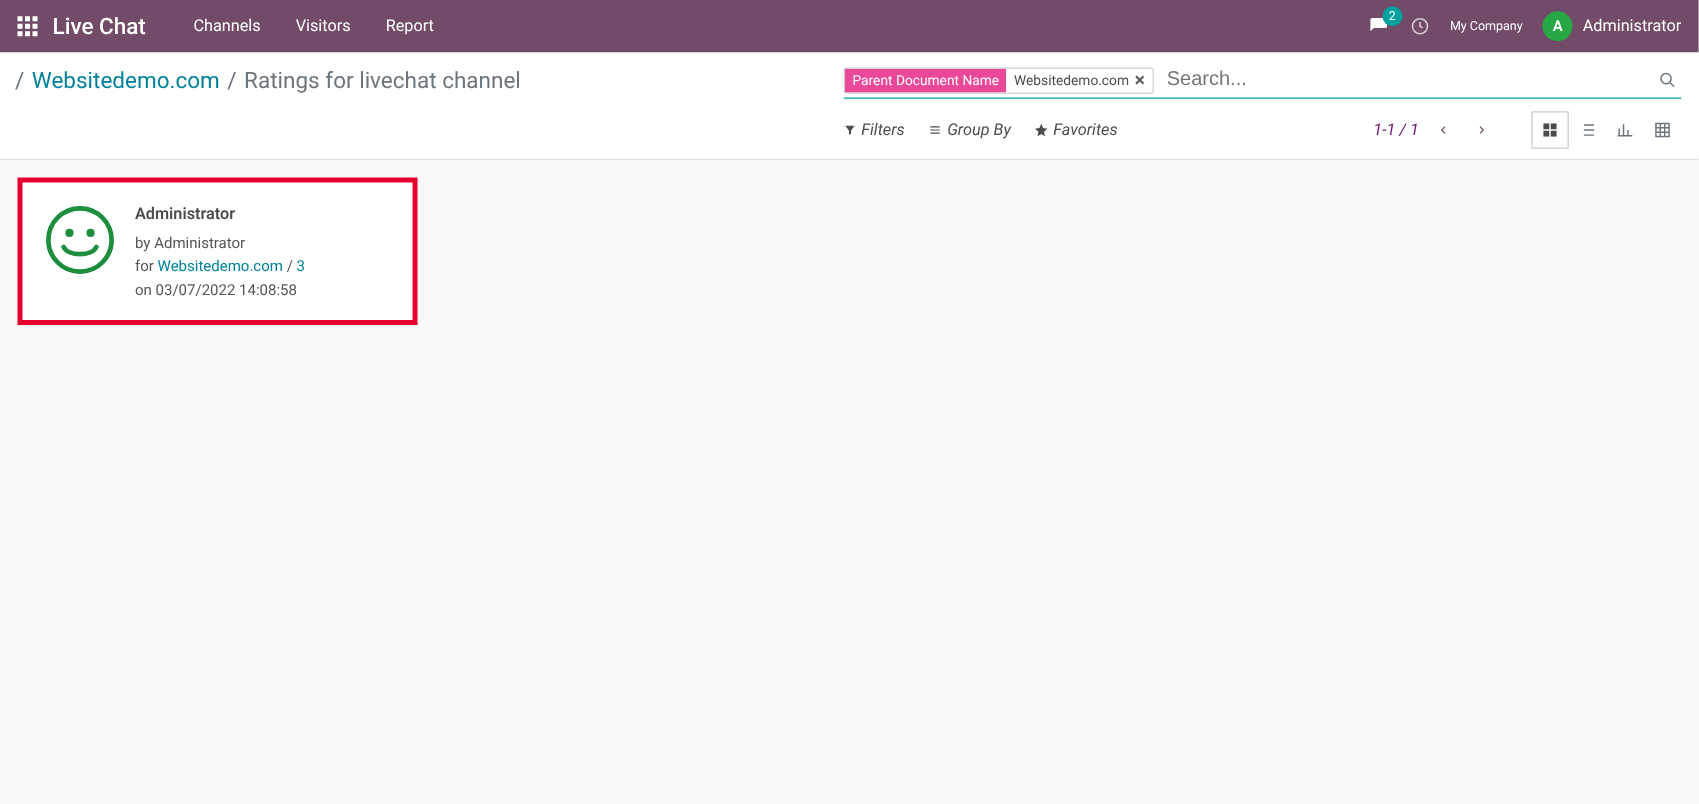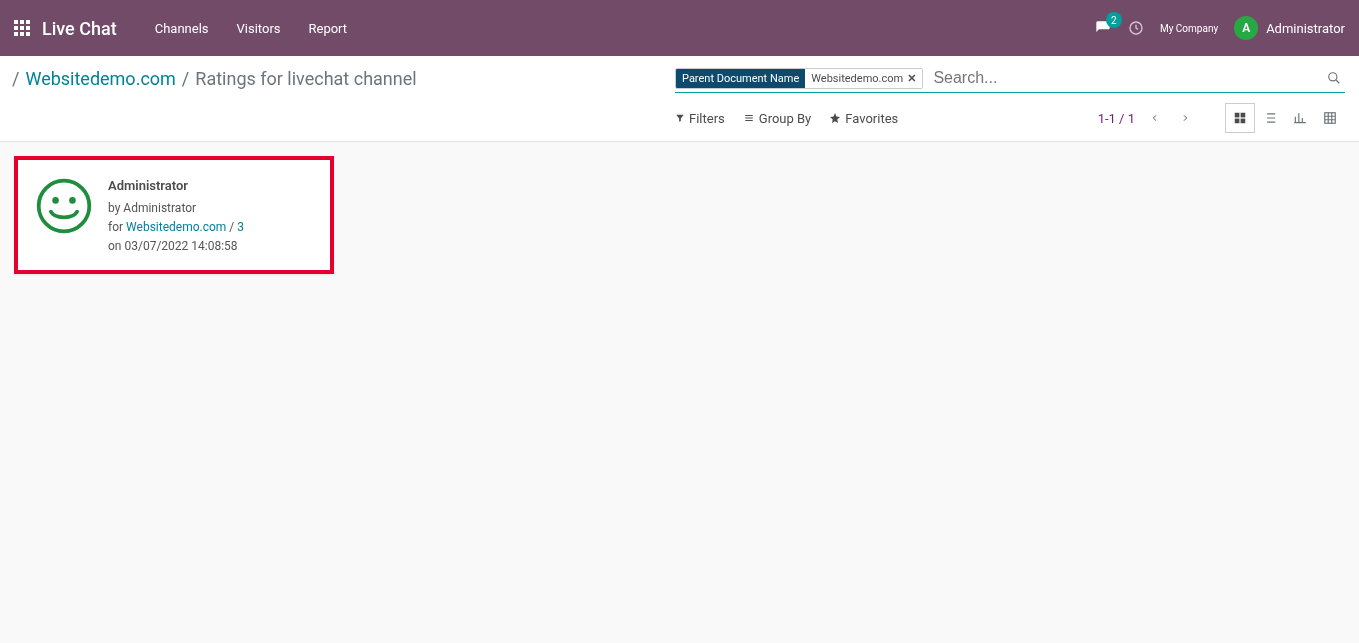--- a/index.html
+++ b/index.html
@@ -1,19 +1,19 @@
 <!DOCTYPE html>
 <html><head>
 <meta charset="utf-8">
 <style>
   * { box-sizing: border-box; margin: 0; padding: 0; }
   body { font-family: -apple-system, BlinkMacSystemFont, "Segoe UI", Roboto, "Helvetica Neue", Arial, sans-serif; font-size: 13px; color: #4c4c4c; background: #f9f9f9; }
   
   
-  .navbar { background: #714B67; height: 56px; display: flex; align-items: center; padding: 0 14px; color: #fff; }
+  .navbar { background: #714B67; height: 42px; display: flex; align-items: center; padding: 0 14px; color: #fff; }
   .navbar-apps { display: inline-flex; align-items: center; margin-right: 12px; }
   .apps-grid { display: grid; grid-template-columns: repeat(3, 4px); grid-template-rows: repeat(3, 4px); gap: 2px; }
   .apps-grid span { background: #fff; width: 4px; height: 4px; }
   .navbar-brand { font-size: 18px; font-weight: 500; margin-right: 24px; }
   .navbar-menu { display: flex; gap: 0; }
   .navbar-menu a { color: #fff; text-decoration: none; padding: 12px 14px; font-size: 13px; }
   .navbar-spacer { flex: 1; }
   .navbar-right { display: flex; align-items: center; gap: 16px; }
   .icon-bubble-wrap { position: relative; display: inline-flex; }
   .badge-count { position: absolute; top: -8px; right: -10px; background: #00A09D; color: #fff; border-radius: 50%; width: 16px; height: 16px; font-size: 10px; display: flex; align-items: center; justify-content: center; }
@@ -26,28 +26,28 @@
   .cp-row1 { display: flex; align-items: center; padding: 8px 14px 6px 12px; }
   .breadcrumb { font-size: 18px; color: #875A7B; display: flex; align-items: center; gap: 6px; flex-wrap: wrap; }
   .breadcrumb .bc-link { color: #00829B; cursor: pointer; }
   .breadcrumb .bc-sep { color: #6c757d; }
   .breadcrumb .bc-current { color: #6c757d; }
   .cp-right { margin-left: auto; display: flex; flex-direction: column; align-items: flex-end; gap: 6px; min-width: 670px; }
   
   
   .search-wrap { display: flex; align-items: center; border-bottom: 1px solid #00A09D; width: 100%; padding: 2px 0; }
   .search-facet { display: inline-flex; align-items: stretch; border: 1px solid #ccc; border-radius: 2px; overflow: hidden; font-size: 11px; margin-right: 6px; }
-  .facet-label { background: #0c4a6e; color: #fff; padding: 3px 6px; }
+  .facet-label { background: #ec4899; color: #fff; padding: 3px 6px; }
   .facet-value { padding: 3px 6px; background: #fff; display: flex; align-items: center; gap: 4px; }
   .facet-x { cursor: pointer; font-weight: bold; color:#555; }
   .search-input { flex: 1; border: none; outline: none; font-size: 16px; padding: 3px 4px; background: transparent; }
   .search-icon { color: #6c757d; padding: 0 4px; }
   
   
-  .cp-row2 { display: flex; align-items: flex-start; padding: 4px 14px 8px 14px; }
+  .cp-row2 { display: flex; align-items: flex-start; padding: 4px 14px 8px 14px; font-style: italic; }
   .cp-filters { margin-left: auto; display: flex; align-items: center; gap: 18px; min-width: 670px; }
   .filter-btn { color: #4c4c4c; cursor: pointer; display: inline-flex; align-items: center; gap: 4px; font-size: 13px; }
   .cp-pager { margin-left: auto; display: flex; align-items: center; gap: 10px; color: #701a75; }
   .pager-arrow { color: #714B67; cursor: pointer; padding: 4px 6px; }
   .view-switcher { display: flex; align-items: center; gap: 0; }
   .view-btn { width: 30px; height: 30px; display: inline-flex; align-items: center; justify-content: center; cursor: pointer; color: #6c757d; border: 1px solid transparent; }
   .view-btn.active { border: 1px solid #ccc; background: #fff; color: #4c4c4c; }
   
   
   .kanban-area { padding: 14px; display: flex; gap: 12px; flex-wrap: wrap; }

